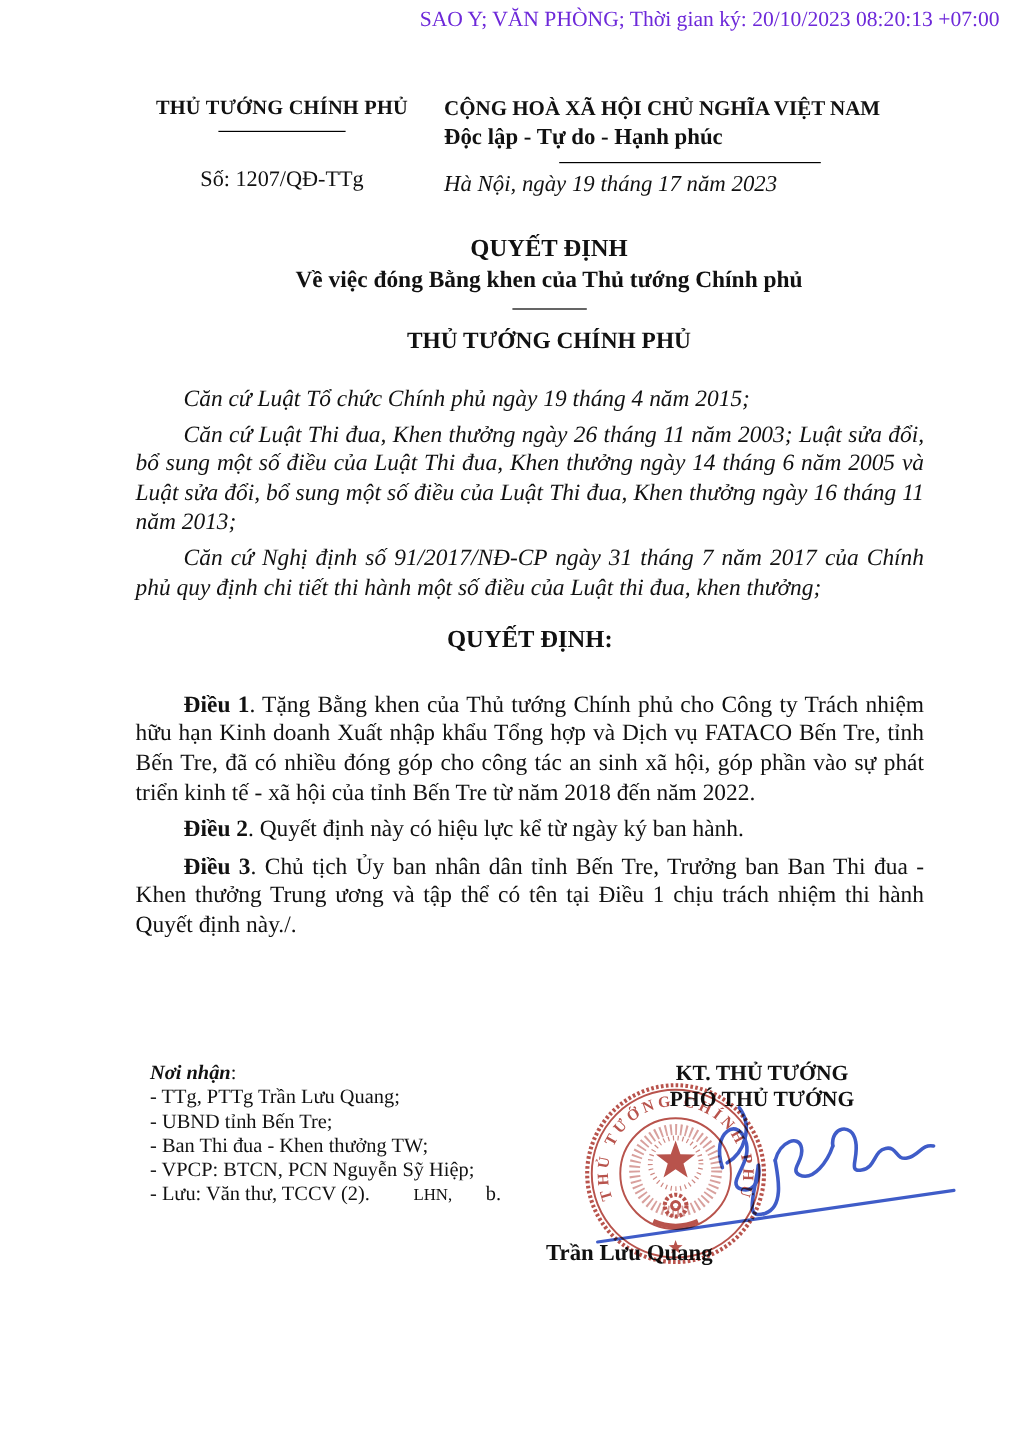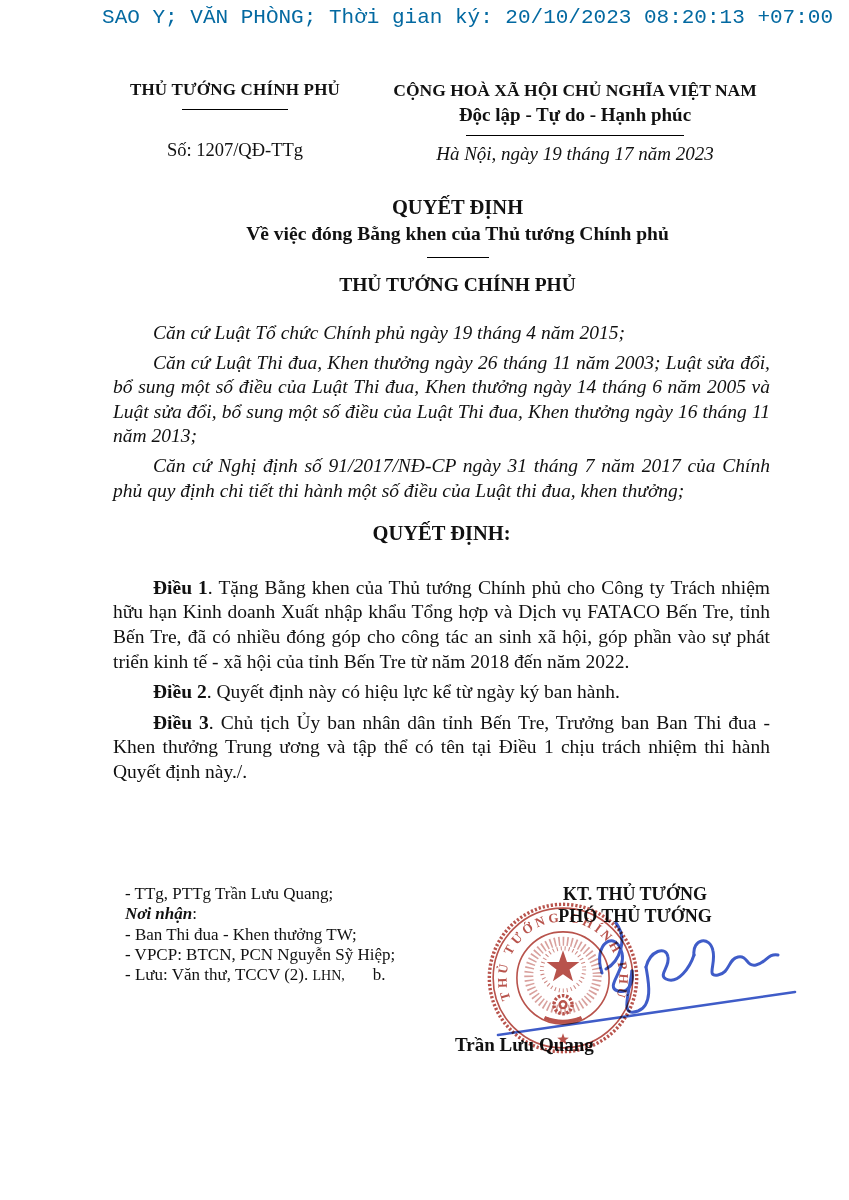--- a/index.html
+++ b/index.html
@@ -4,28 +4,28 @@
 <style>
   html,body{margin:0;padding:0;background:#fff;}
   .page{
     position:relative;width:849px;height:1200px;background:#ffffff;
     font-family:"Liberation Serif","DejaVu Serif",serif;color:#111;
     overflow:hidden;
   }
   
   .stamp-line{
     position:absolute;top:6px;right:16px;
-    font-size:21px;color:#0369a1;white-space:nowrap;font-family:Liberation Mono, monospace;
+    font-size:18px;color:#6d28d9;white-space:nowrap;
   }
   
   .h-left{position:absolute;top:80px;left:100px;width:270px;text-align:center;}
   .h-left .issuer{font-weight:bold;font-size:17px;letter-spacing:.2px;}
   .h-left .rule{width:106px;border-top:1.5px solid #000;margin:9px auto 0;}
   .h-left .docnum{margin-top:30px;font-size:18.5px;}
-  .h-right{position:absolute;top:80px;left:370px;width:410px;text-align:center;}
+  .h-right{position:absolute;top:80px;left:370px;width:410px;}
   .h-right .nat-title{font-weight:bold;font-size:17.5px;}
   .h-right .motto{font-weight:bold;font-size:19px;margin-top:3px;}
   .h-right .rule{width:218px;border-top:1.5px solid #000;margin:9px auto 0;}
   .h-right .pdate{font-style:italic;font-size:19px;margin-top:7px;}
   
   .title-block{position:absolute;top:196px;left:0;width:100%;text-align:center;padding-left:33px;}
   .title-block .doc-type{font-weight:bold;font-size:20.5px;}
   .title-block .subject{font-weight:bold;font-size:19.5px;margin-top:4px;}
   .title-block .rule{width:62px;border-top:1.3px solid #000;margin:12px auto 0;}
   .title-block .authority{font-weight:bold;font-size:19.5px;margin-top:16px;}
@@ -38,21 +38,21 @@
   .doc-body p.preamble{font-style:italic;}
   .doc-body p.decision{
     text-align:center;text-indent:0;font-weight:bold;font-size:20.5px;
     margin:18px 0 30px;
   }
   .doc-body p.article{margin-bottom:6px;}
   .b{font-weight:bold;}
   
   .recipients{position:absolute;top:884px;left:125px;width:310px;font-size:17px;line-height:20.3px;}
   .recipients .label{font-weight:bold;font-style:italic;}
-  .recipients .small{font-size:14px;}
+  .recipients .small{font-size:14px;margin-left:32px;}
   .recipients .tail{margin-left:28px;}
   
   .sign-block{position:absolute;top:884px;left:455px;width:360px;text-align:center;
     font-weight:bold;font-size:18px;line-height:21.5px;z-index:1;}
   .sign-name{position:absolute;top:1034px;left:455px;width:360px;
     font-weight:bold;font-size:19px;z-index:1;}
   .seal{position:absolute;left:486px;top:901px;width:154px;height:154px;
     mix-blend-mode:multiply;opacity:.92;z-index:2;}
   .signature{position:absolute;left:470px;top:895px;width:345px;height:160px;
     mix-blend-mode:multiply;z-index:3;}
@@ -90,22 +90,23 @@
     <p class="preamble">Căn cứ Nghị định số 91/2017/NĐ-CP ngày 31 tháng 7 năm 2017 của Chính phủ quy định chi tiết thi hành một số điều của Luật thi đua, khen thưởng;</p>
 
     <p class="decision">QUYẾT ĐỊNH:</p>
 
     <p class="article"><span class="b">Điều 1</span><span>. Tặng Bằng khen của Thủ tướng Chính phủ cho Công ty Trách nhiệm hữu hạn Kinh doanh Xuất nhập khẩu Tổng hợp và Dịch vụ FATACO Bến Tre, tỉnh Bến Tre, đã có nhiều đóng góp cho công tác an sinh xã hội, góp phần vào sự phát triển kinh tế - xã hội của tỉnh Bến Tre từ năm 2018 đến năm 2022.</span></p>
     <p class="article"><span class="b">Điều 2</span><span>. Quyết định này có hiệu lực kể từ ngày ký ban hành.</span></p>
     <p class="article"><span class="b">Điều 3</span><span>. Chủ tịch Ủy ban nhân dân tỉnh Bến Tre, Trưởng ban Ban Thi đua - Khen thưởng Trung ương và tập thể có tên tại Điều 1 chịu trách nhiệm thi hành Quyết định này./.</span></p>
   </div>
 
   <div class="recipients">
+    <div><span class="label">Nơi nhận</span><span>:</span></div>
     <div>- TTg, PTTg Trần Lưu Quang;</div>
-    <div><span class="label">Nơi nhận</span><span>:</span></div>
+    <div>- UBND tỉnh Bến Tre;</div>
     <div>- Ban Thi đua - Khen thưởng TW;</div>
     <div>- VPCP: BTCN,  PCN Nguyễn Sỹ Hiệp;</div>
     <div><span>- Lưu: Văn thư, TCCV (2). </span><span class="small">LHN,</span><span class="tail">b.</span></div>
   </div>
 
   <div class="sign-block">
     <div>KT. THỦ TƯỚNG</div>
     <div>PHÓ THỦ TƯỚNG</div>
   </div>
 

